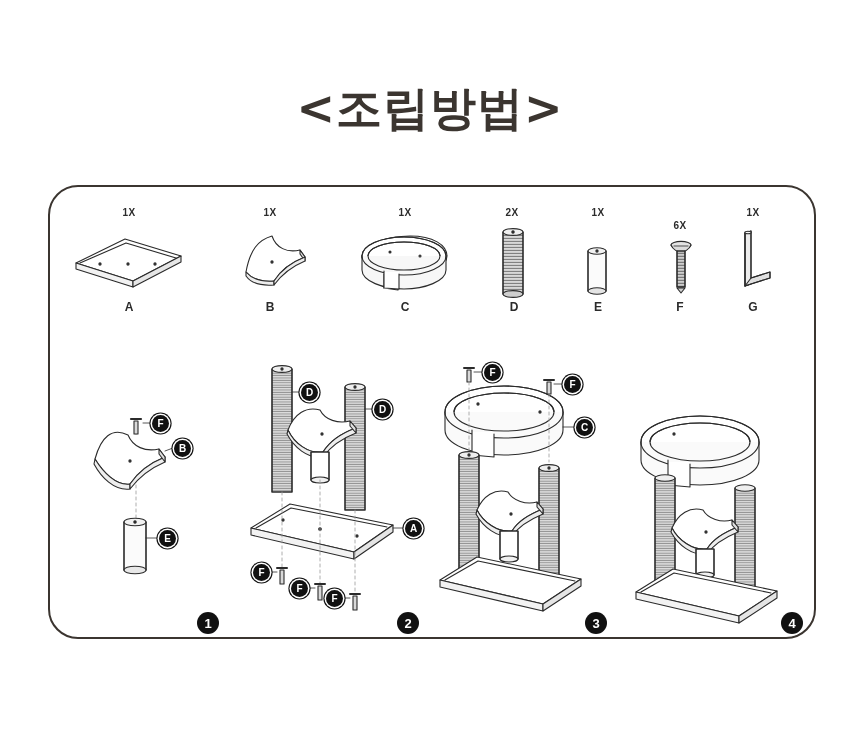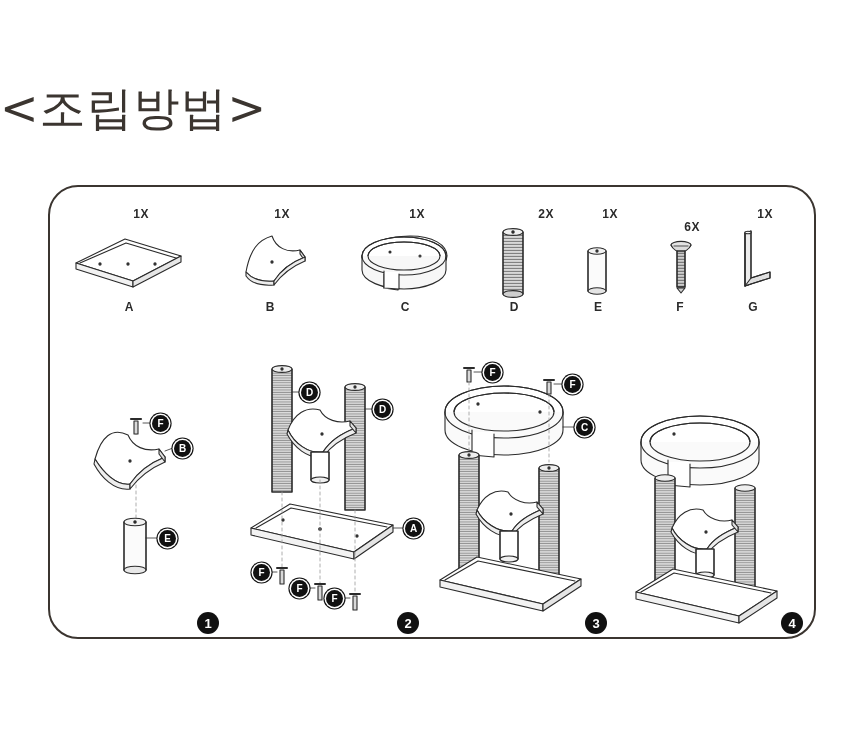--- a/index.html
+++ b/index.html
@@ -2,32 +2,32 @@
 <html><head>
 <meta charset="utf-8">
 <style>
   html,body{margin:0;padding:0;background:#ffffff;}
   body{
     width:860px;height:735px;position:relative;overflow:hidden;
     font-family:"Liberation Sans","DejaVu Sans",sans-serif;
     color:#3b3530;
   }
   #page-title{
-    position:absolute;left:0;top:78px;width:860px;
-    font-size:46px;font-weight:normal;letter-spacing:1px;color:#3b3530;
+    position:absolute;left:0;top:78px;width:860px;text-align:center;
+    font-size:46px;font-weight:bold;letter-spacing:1px;color:#3b3530;
     font-family:"DejaVu Sans","Liberation Sans",sans-serif;
   }
   #instruction-panel{
     position:absolute;left:48px;top:185px;width:764px;height:450px;
     border:2px solid #3b3530;border-radius:30px;background:#ffffff;
   }
   .svg-layer{position:absolute;left:0;top:0;width:860px;height:735px;pointer-events:none;}
   .qty-label{
-    position:absolute;font-size:12px;font-weight:bold;color:#2b2b2b;
-    text-align:right;width:40px;letter-spacing:0.5px;
+    position:absolute;font-size:10px;font-weight:bold;color:#2b2b2b;
+    text-align:center;width:40px;letter-spacing:0.5px;
   }
   .part-letter{
     position:absolute;font-size:12px;font-weight:bold;color:#2b2b2b;
     text-align:center;width:40px;
   }
   .step-badge{
     position:absolute;width:22px;height:22px;border-radius:50%;
     background:#111111;color:#ffffff;font-size:13px;font-weight:bold;
     display:flex;align-items:center;justify-content:center;
     box-shadow:0 0 0 1.5px #ffffff;
@@ -42,21 +42,21 @@
 </head>
 <body>
 
 <div id="page-title">&lt;조립방법&gt;</div>
 
 <div id="instruction-panel"></div>
 
 <div class="qty-label" style="left:109px;top:207px;">1X</div>
 <div class="qty-label" style="left:250px;top:207px;">1X</div>
 <div class="qty-label" style="left:385px;top:207px;">1X</div>
-<div class="qty-label" style="left:514px;top:207px;">2X</div>
+<div class="qty-label" style="left:492px;top:207px;">2X</div>
 <div class="qty-label" style="left:578px;top:207px;">1X</div>
 <div class="qty-label" style="left:660px;top:220px;">6X</div>
 <div class="qty-label" style="left:733px;top:207px;">1X</div>
 
 <div class="part-letter" style="left:109px;top:300px;">A</div>
 <div class="part-letter" style="left:250px;top:300px;">B</div>
 <div class="part-letter" style="left:385px;top:300px;">C</div>
 <div class="part-letter" style="left:494px;top:300px;">D</div>
 <div class="part-letter" style="left:578px;top:300px;">E</div>
 <div class="part-letter" style="left:660px;top:300px;">F</div>

